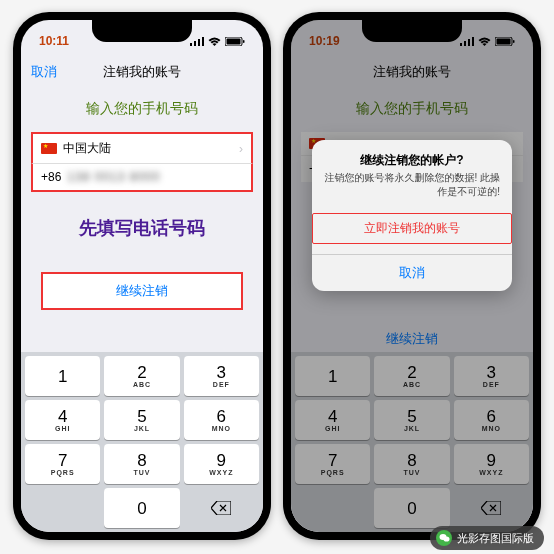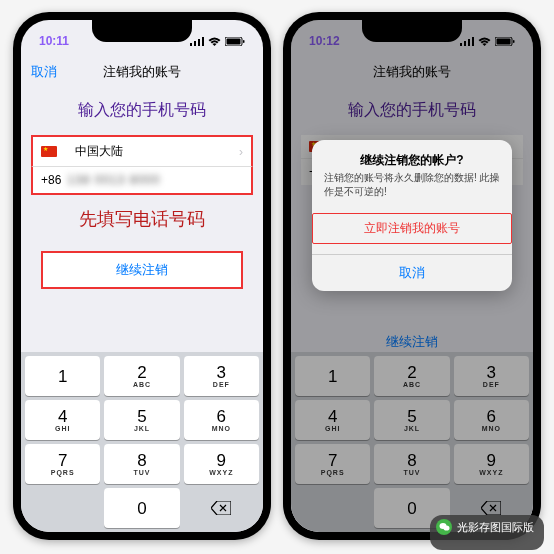--- a/index.html
+++ b/index.html
@@ -1,48 +1,48 @@
 <!DOCTYPE html>
 <html><head>
 <meta charset="utf-8">
 <style>
 body{margin:0;background:#f5f5f5;font-family:-apple-system,BlinkMacSystemFont,"Helvetica Neue",Arial,sans-serif;width:554px;height:554px;position:relative;overflow:hidden}
 .phones{display:flex;gap:12px;padding:12px;justify-content:center}
 .phone{width:258px;height:528px;background:#000;border-radius:36px;padding:8px;box-sizing:border-box;position:relative;box-shadow:0 2px 8px rgba(0,0,0,0.3)}
 .screen{width:100%;height:100%;background:#efeff4;border-radius:28px;overflow:hidden;position:relative}
 .notch{position:absolute;top:0;left:50%;transform:translateX(-50%);width:100px;height:22px;background:#000;border-radius:0 0 14px 14px;z-index:10}
-.statusbar{display:flex;justify-content:space-between;align-items:center;padding:6px 18px 0;height:30px;font-size:12px;font-weight:600;color:#8b5cf6}
+.statusbar{display:flex;justify-content:space-between;align-items:center;padding:6px 18px 0;height:30px;font-size:12px;font-weight:600;color:#c2410c}
 .status-right{display:flex;gap:4px;align-items:center}
 .status-right svg{display:block}
 .navbar{display:flex;align-items:center;justify-content:center;height:32px;position:relative;padding:0 10px}
 .navtitle{font-size:13px;font-weight:400}
 .cancel-btn{position:absolute;left:10px;color:#007aff;font-size:13px}
-.subtitle{text-align:center;font-size:16px;color:#4c1d95;padding:12px 0 8px}
-.country-row{background:#fff;margin:6px 10px 0;border:2px solid #e33;border-bottom:none;display:flex;align-items:center;padding:6px 8px;gap:18px;font-size:12px}
+.subtitle{text-align:center;font-size:14px;color:#4d7c0f;padding:12px 0 8px}
+.country-row{background:#fff;margin:6px 10px 0;border:2px solid #e33;border-bottom:none;display:flex;align-items:center;padding:6px 8px;gap:6px;font-size:12px}
 .flag{width:16px;height:11px;background:#de2910;position:relative;border-radius:1px}
 .flag::after{content:"★";position:absolute;color:#ffde00;font-size:6px;top:-1px;left:2px}
 .chev{margin-left:auto;color:#c7c7cc}
 .phone-row{background:#fff;margin:0 10px;border:2px solid #e33;border-top:1px solid #ddd;display:flex;align-items:center;padding:6px 8px;gap:6px;font-size:12px}
 .phone-val{filter:blur(3px);color:#555;letter-spacing:1px}
-.instr{color:#b91c1c;text-align:center;font-weight:400;font-size:18px;padding:12px 0}
+.instr{color:#4c1d95;text-align:center;font-weight:700;font-size:18px;padding:24px 0}
 .continue-btn{margin:8px 20px 6px;border:2px solid #e33;text-align:center;padding:8px;color:#007aff;font-size:13px;background:#fff}
 .continue-btn2{text-align:center;padding:8px;color:#007aff;font-size:13px}
 .keypad{position:absolute;bottom:0;left:0;right:0;background:#d1d4d9;padding:4px;display:grid;grid-template-columns:repeat(3,1fr);gap:4px}
 .key{background:#fff;border-radius:4px;height:40px;display:flex;flex-direction:column;align-items:center;justify-content:center;box-shadow:0 1px 0 rgba(0,0,0,0.3)}
 .key-num{font-size:17px;font-weight:400;line-height:1}
 .key-let{font-size:7px;font-weight:600;letter-spacing:1px;color:#333}
 .key-empty{background:transparent;box-shadow:none}
 .key-del{background:transparent;box-shadow:none;display:flex;align-items:center;justify-content:center}
 .alert{position:absolute;top:120px;left:50%;transform:translateX(-50%);width:200px;background:#f2f2f2;border-radius:12px;z-index:20;box-shadow:0 4px 20px rgba(0,0,0,0.3);overflow:hidden}
 .alert-title{text-align:center;font-size:12px;font-weight:600;padding:12px 10px 2px}
-.alert-msg{text-align:left;font-size:10px;color:#444;padding:0 12px 10px;line-height:1.4}
+.alert-msg{text-align:right;font-size:10px;color:#444;padding:0 12px 10px;line-height:1.4}
 .alert-btn1{border:1.5px solid #e33;margin:4px 0 10px;text-align:center;padding:6px;color:#e33;font-size:12px;border-radius:2px}
 .alert-btn2{border-top:0.5px solid #ccc;text-align:center;padding:9px;color:#007aff;font-size:13px}
 .dim{position:absolute;inset:0;background:rgba(0,0,0,0.35);z-index:15}
-.watermark{position:absolute;bottom:4px;right:10px;background:rgba(60,60,60,0.85);color:#fff;font-size:11px;padding:4px 10px 15px 6px;border-radius:12px;display:flex;align-items:center;gap:5px;z-index:50}
+.watermark{position:absolute;bottom:4px;right:10px;background:rgba(60,60,60,0.85);color:#fff;font-size:11px;padding:4px 10px 4px 6px;border-radius:12px;display:flex;align-items:center;gap:5px;z-index:50}
 .wm-icon{width:16px;height:16px;background:#44b549;border-radius:50%;display:flex;align-items:center;justify-content:center}
 .wm-icon svg{display:block}
 .country-row2{background:#fff;margin:6px 10px 0;display:flex;align-items:center;padding:6px 8px;gap:6px;font-size:12px}
 .phone-row2{background:#fff;margin:0 10px;border-top:1px solid #eee;display:flex;align-items:center;padding:6px 8px;gap:6px;font-size:12px}
 .spacer{height:140px}
 </style>
 </head>
 <body>
 
 <div class="phones">
@@ -132,21 +132,21 @@
             </svg>
           </div>
         </div>
     </div>
   </div>
 
   <div class="phone">
     <div class="screen">
       <div class="notch"></div>
       <div class="statusbar">
-        <span>10:12</span>
+        <span>10:19</span>
         <span class="status-right">
           <svg width="14" height="9" viewBox="0 0 14 9">
               <rect x="0" y="6" width="2" height="3" fill="#000"></rect>
               <rect x="4" y="4" width="2" height="5" fill="#000"></rect>
               <rect x="8" y="2" width="2" height="7" fill="#000"></rect>
               <rect x="12" y="0" width="2" height="9" fill="#000"></rect>
             </svg>
           <svg width="13" height="9" viewBox="0 0 13 9">
               <path d="M6.5 9 L4.5 7 Q6.5 5.5 8.5 7 Z M2.5 5 Q6.5 1.5 10.5 5 L9 6.5 Q6.5 4 4 6.5 Z M0.5 3 Q6.5 -2 12.5 3 L11 4.5 Q6.5 0.5 2 4.5 Z" fill="#000"></path>
             </svg>

